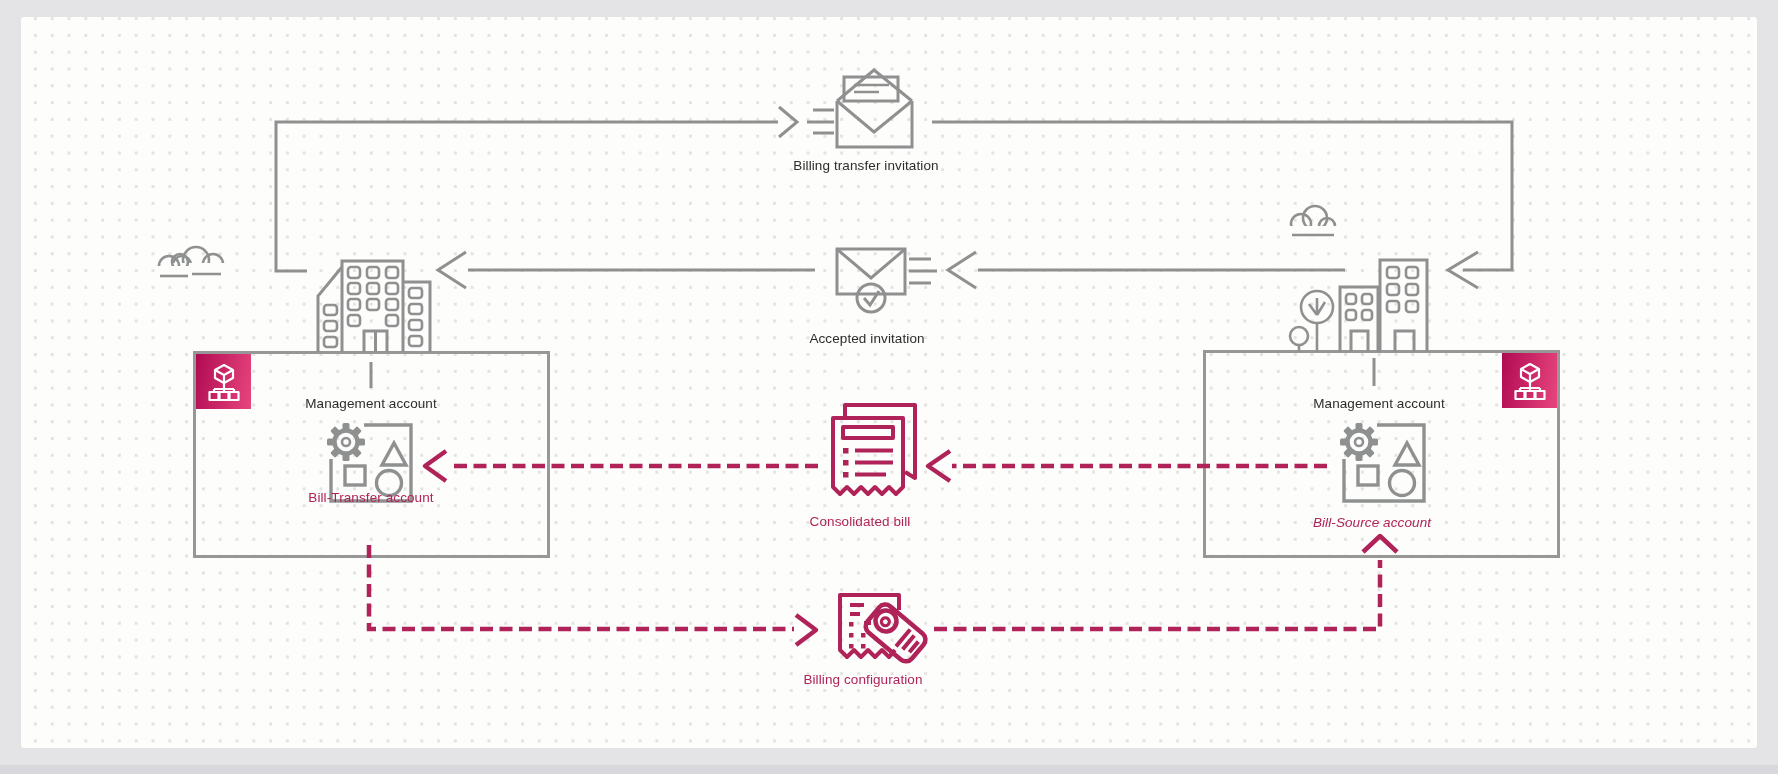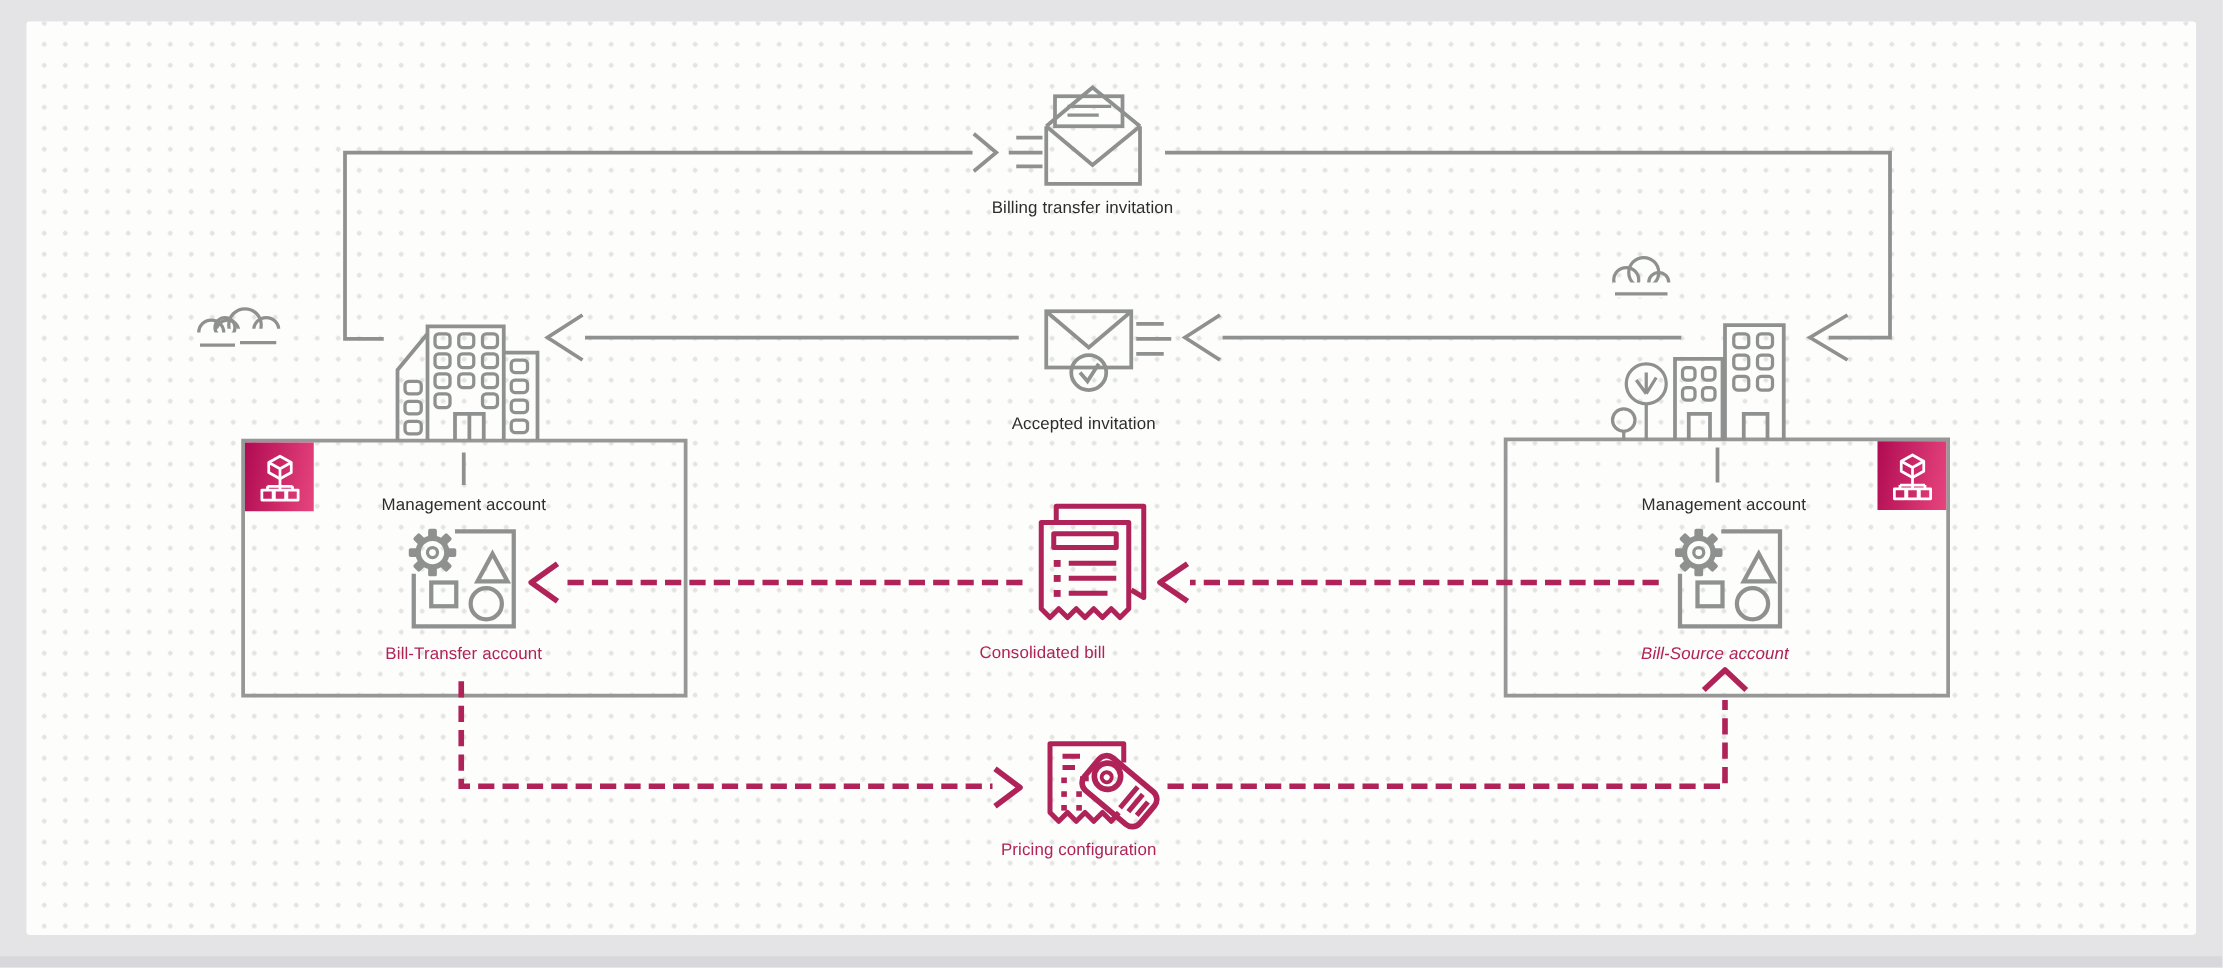--- a/index.html
+++ b/index.html
@@ -219,23 +219,23 @@
     <g>
       <use href="#res-icon"></use>
     </g>
     <g>
       <use href="#res-icon" transform="translate(1013 0)"></use>
     </g>
   </svg>
 
   <div class="lbl" style="left:866px;top:158px;">Billing transfer invitation</div>
   <div class="lbl" style="left:867px;top:331px;text-align:right;">Accepted invitation</div>
-  <div class="lbl accent" style="left:834px;top:514px;">Consolidated bill</div>
-  <div class="lbl accent" style="left:863px;top:672px;">Pricing configuration</div>
+  <div class="lbl accent" style="left:860px;top:514px;">Consolidated bill</div>
+  <div class="lbl accent" style="left:863px;top:672px;">Billing configuration</div>
 
   <div class="lbl" style="left:371px;top:396px;">Management account</div>
-  <div class="lbl accent" style="left:371px;top:515px;">Bill-Transfer account</div>
+  <div class="lbl accent" style="left:371px;top:490px;">Bill-Transfer account</div>
 
   <div class="lbl" style="left:1379px;top:396px;">Management account</div>
   <div class="lbl accent" style="left:1372px;top:515px;font-style:italic;">Bill-Source account</div>
 
   <div id="bottom-strip"></div>
 </div>
 
 </body></html>

